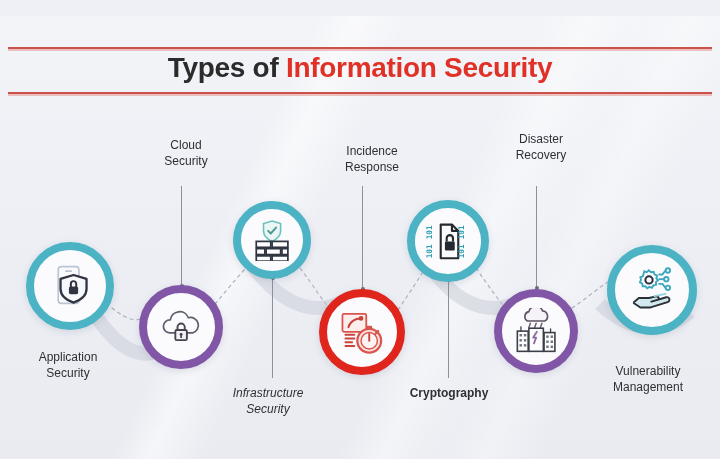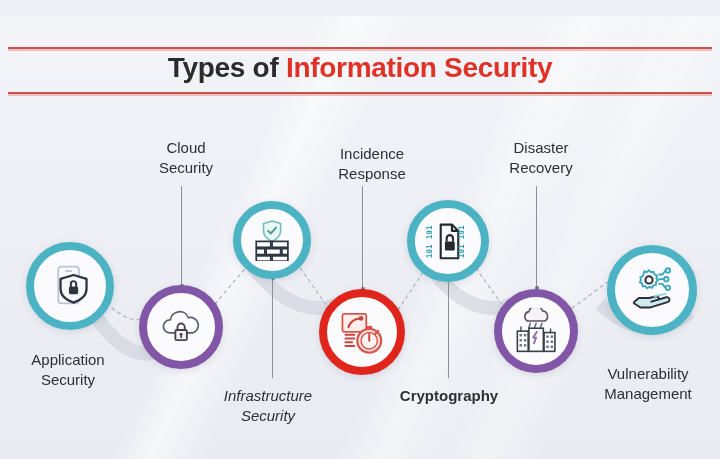--- a/index.html
+++ b/index.html
@@ -33,21 +33,21 @@
   
   .node{position:absolute;border-radius:50%;box-sizing:border-box;
         background:#fbfbfd;display:flex;align-items:center;justify-content:center;
         box-shadow:0 2px 7px rgba(80,90,120,.16);}
   .node .ico{width:68%;height:68%;display:block;}
   .teal{border:8px solid #4bb3c4;}
   .purple{border:8px solid #8256a6;}
   .red{border:8px solid #e0261c;}
   
   .lbl{position:absolute;text-align:center;color:#2f3033;
-       font-size:15px;line-height:1.3;white-space:pre-line;}
+       font-size:12px;line-height:1.3;white-space:pre-line;}
   
   .stem{position:absolute;width:1px;background:#8d9099;}
   .stem .dot{position:absolute;left:-1.5px;bottom:-2px;width:4px;height:4px;border-radius:50%;background:#6d7077;}
   .stem.up .dot{top:-2px;bottom:auto;}
   svg.links{position:absolute;left:0;top:0;width:720px;height:459px;pointer-events:none;}
 </style>
 </head>
 <body>
 
 <div id="canvas">
@@ -200,21 +200,21 @@
         <rect x="46" y="52" width="3.4" height="3.4"></rect>
               <rect x="52" y="52" width="3.4" height="3.4"></rect>
       </g>
       <path d="M33 33 l-5 8 h4 l-3 8" stroke="#8f6ea8" stroke-width="2.6" fill="none" stroke-linecap="round" stroke-linejoin="round"></path>
       <g stroke="#3a3f4a" stroke-width="1.8" stroke-linecap="round">
         <line x1="11" y1="32" x2="11" y2="26"></line>
               <line x1="52" y1="34" x2="52" y2="29"></line>
       </g>
     </svg></span>
       </div>
-      <div class="lbl" style="width: 140px; left: 471px; top: 122px;">Disaster
+      <div class="lbl" style="width: 140px; left: 471px; top: 116px;">Disaster
 Recovery</div>
       <div class="node teal" style="width: 90px; height: 90px; left: 607px; top: 229px;">
         <span class="ico">
     <svg viewBox="0 0 64 64" fill="none">
       <g stroke="#3ba7bd" stroke-width="2.4" fill="none">
         <path d="M22 8 l3.2 1.2 2.6 -2.4 2.6 2.4 3.4 -0.6 1.2 3.2 3.2 1.6 -0.8 3.4 2 2.8 -2.6 2.2 0.2 3.4 -3.4 0.8 -1.8 3 -3.2 -1.2 -3 1.8 -2.2 -2.6 -3.4 0.2 -0.6 -3.4 -3 -1.8 1.4 -3.2 -0.8 -3.4 3.2 -1 Z"></path>
         <circle cx="28" cy="19" r="4.6" stroke="#2a2f38" stroke-width="2.6"></circle>
         <path d="M40 18 h7"></path>
               <path d="M40 24 h5 l4 5"></path>
               <path d="M40 12 h5 l4 -5"></path>

